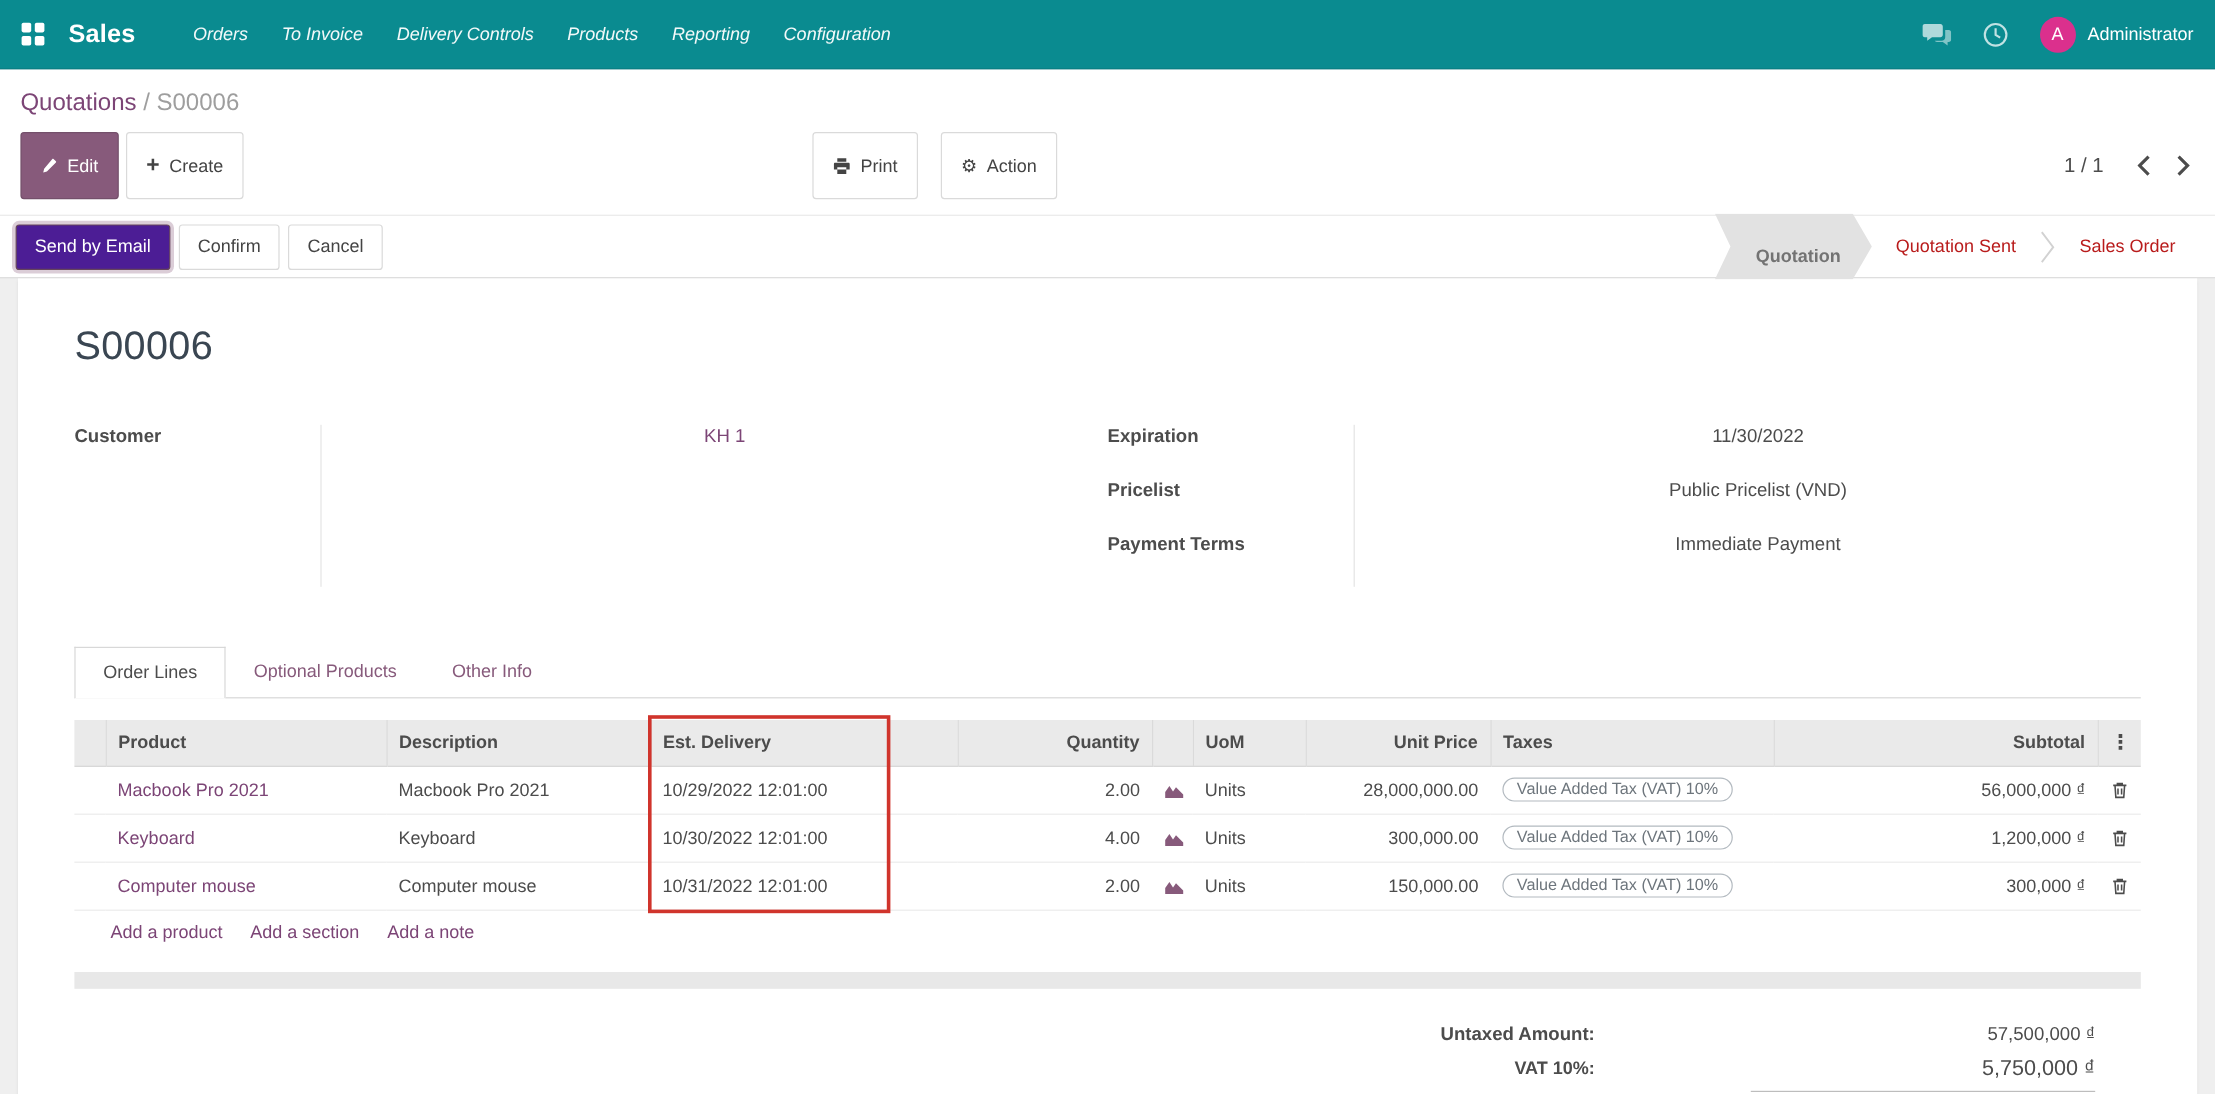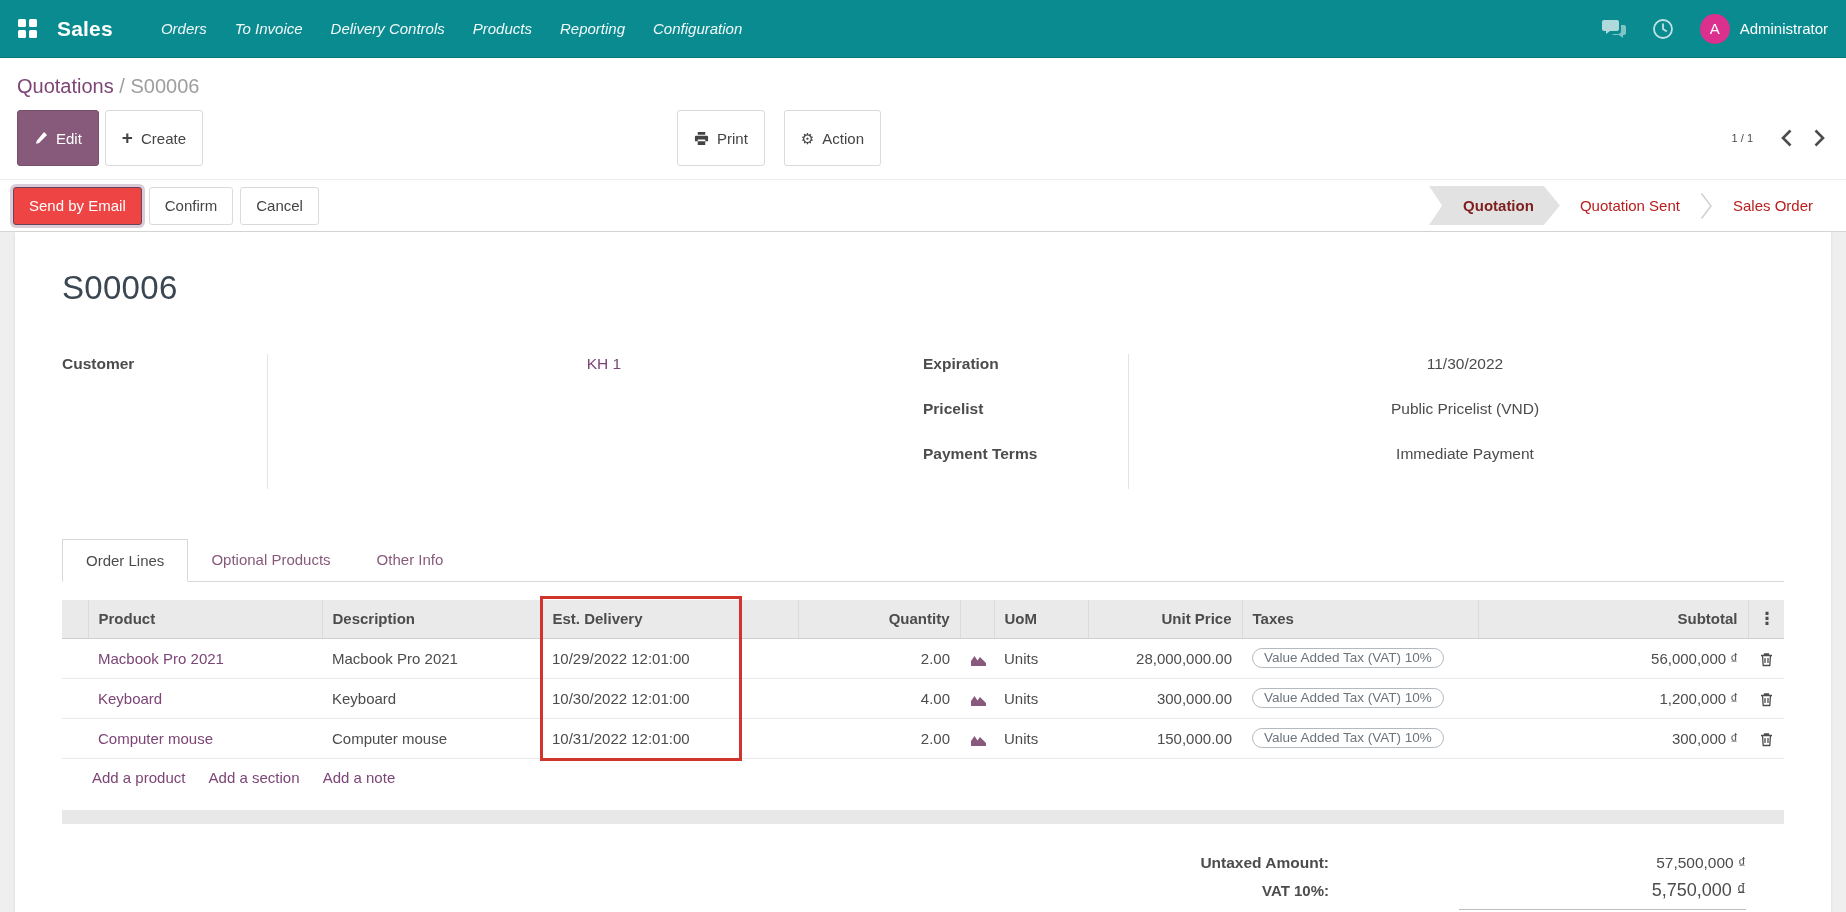--- a/index.html
+++ b/index.html
@@ -32,34 +32,34 @@
   .btn {
     height:56px; padding:0 16px; background:#fff; border:1px solid #dadada;
     border-radius:3px; display:inline-flex; align-items:center; gap:8px;
     font-size:15px; color:#444; cursor:pointer; white-space:nowrap;
   }
   .btn + .btn { margin-left:6px; }
   .btn-primary { background:#875A7B; border-color:#74506b; color:#fff; }
   .plus-glyph { font-size:19px; font-weight:700; line-height:1; margin-top:-2px; }
   .cp-center { position:absolute; left:677px; top:10px; display:flex; gap:13px; }
   .pager { margin-left:auto; display:flex; align-items:center; gap:14px; color:#4c4c4c; }
-  .pager-count { font-size:11px; margin-right:10px; }
+  .pager-count { font-size:17px; margin-right:10px; }
   .pg-btn { display:flex; cursor:pointer; padding:4px; }
   
   .status-row {
     display:flex; align-items:center; background:#fff; padding:7px 13px;
     border-top:1px solid #ececec; border-bottom:1px solid #d7d7d7; height:53px;
   }
   .sbtn { height:38px; padding:0 15px; background:#fff; border:1px solid #dadada; border-radius:3px; font-size:15px; color:#444; cursor:pointer; display:inline-flex; align-items:center; }
   .sbtn + .sbtn { margin-left:7px; }
-  .sbtn-primary { background:#ef4444; color:#fff; border:1px solid #66455c; box-shadow:0 0 0 3px rgba(135,90,123,.30); }
+  .sbtn-primary { background:#4c1d95; color:#fff; border:1px solid #66455c; box-shadow:0 0 0 3px rgba(135,90,123,.30); }
   .steps { margin-left:auto; display:flex; align-items:center; height:39px; }
   .step { line-height:39px; font-size:15px; cursor:pointer; }
   .step-active {
-    background:#e2e2e2; color:#7f1d1d; font-weight:700; padding:0 26px 0 34px;
+    background:#e2e2e2; color:#737373; font-weight:700; padding:16px 26px 0 34px;
     clip-path:polygon(0 0, calc(100% - 16px) 0, 100% 50%, calc(100% - 16px) 100%, 0 100%, 13px 50%);
   }
   .step-idle { color:#b91c1c; padding:0 20px; }
   .step-div { display:flex; }
   
   .content { padding:0 15px; }
   .sheet { background:#fff; min-height:692px; padding:37px 47px 30px; box-shadow:0 1px 3px rgba(0,0,0,.10); }
   .doc-title { font-size:33px; color:#3a4652; font-weight:500; letter-spacing:.3px; }
   .fields { display:flex; margin-top:47px; }
   .fgroup { width:50%; display:flex; }

